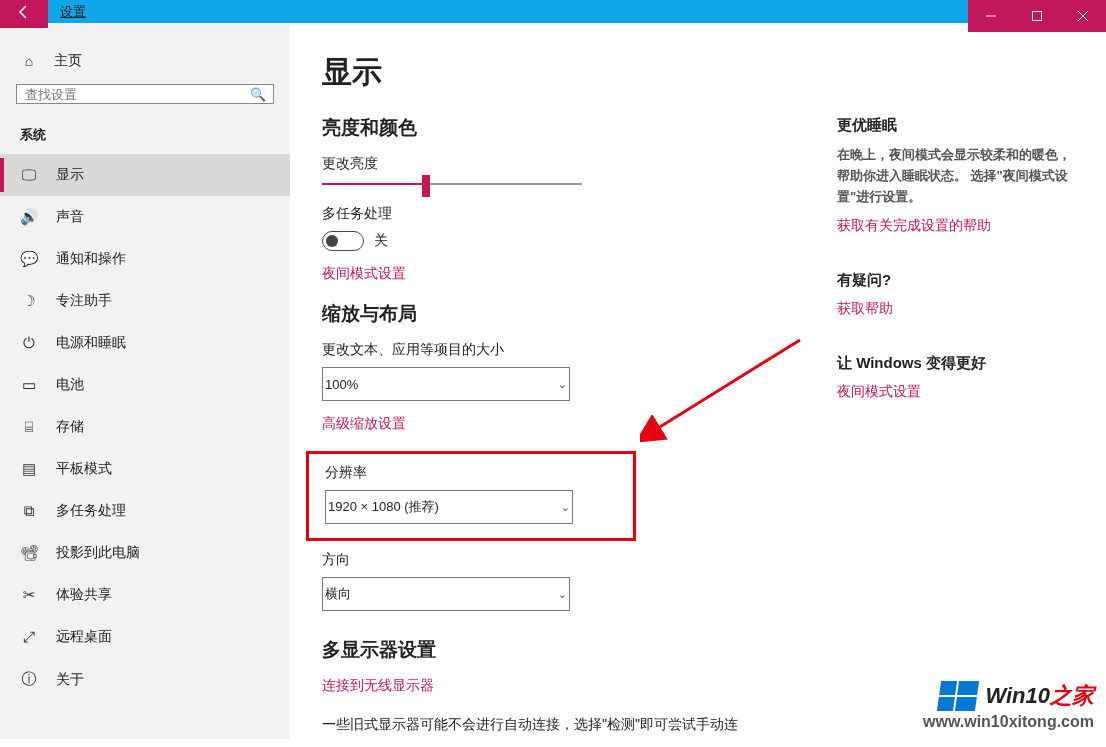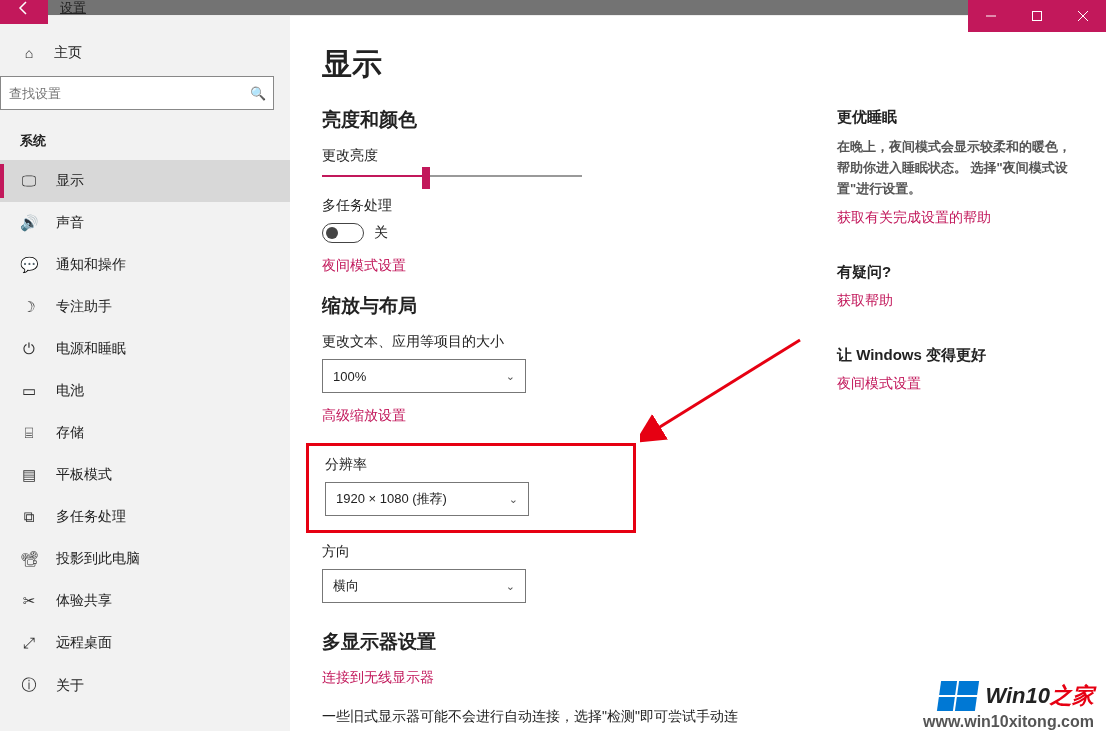--- a/index.html
+++ b/index.html
@@ -1,32 +1,32 @@
 <!DOCTYPE html>
 <html><head>
 <meta charset="utf-8">
 <style>
 * { box-sizing: border-box; margin: 0; padding: 0; }
 body { font-family: "Microsoft YaHei", "Segoe UI", sans-serif; font-size: 14px; color: #222; width: 1106px; height: 747px; overflow: hidden; background: #fff; position: relative; }
 
 
-.titlebar { height: 16px; background: #737373; display: flex; align-items: center; border-bottom: 1px solid #eee; position: relative; text-decoration: underline; }
+.titlebar { height: 24px; background: #0ea5e9; display: flex; align-items: center; border-bottom: 1px solid #eee; position: relative; text-decoration: underline; }
 .titlebar .back { width: 48px; height: 32px; background: #c2185b; display: flex; align-items: center; justify-content: center; color: #fff; }
 .titlebar .title { padding-left: 12px; font-size: 13px; }
 .titlebar .win-controls { position: absolute; right: 0; top: 0; display: flex; }
 .titlebar .win-btn { width: 46px; height: 32px; background: #c2185b; color: #fff; display: flex; align-items: center; justify-content: center; font-size: 12px; }
 
 
 .page { display: flex; height: calc(100% - 32px); }
 
 
 .sidebar { width: 290px; background: #f2f2f2; padding-top: 20px; }
 .home-row { display: flex; align-items: center; gap: 16px; padding: 8px 20px 14px 20px; font-size: 14px; }
 .home-row .icon { width: 18px; text-align: center; }
-.searchbox { margin: 0 16px 18px 0; height: 34px; border: 1px solid #888; background: #fff; display: flex; align-items: center; position: relative; }
+.searchbox { margin: 0 16px 18px 16px; height: 20px; border: 1px solid #888; background: #fff; display: flex; align-items: center; position: relative; }
 .searchbox input { border: none; outline: none; flex: 1; padding: 0 8px; font-size: 13px; background: transparent; font-family: inherit; }
 .searchbox .search-icon { width: 30px; text-align: center; color: #666; font-size: 13px; }
 .group-label { padding: 4px 20px 10px 20px; font-size: 13px; font-weight: 600; }
 .nav { list-style: none; }
 .nav li { display: flex; align-items: center; gap: 18px; padding: 12px 20px; font-size: 14px; cursor: default; }
 .nav li.selected { background: #d8d8d8; position: relative; }
 .nav li.selected::before { content: ""; position: absolute; left: 0; top: 10%; height: 80%; width: 4px; background: #c2185b; }
 .nav .icon { width: 18px; text-align: center; font-size: 15px; color: #333; }
 
 
@@ -35,21 +35,21 @@
 h1 { font-size: 30px; font-weight: 600; margin-bottom: 22px; }
 h2 { font-size: 19px; font-weight: 600; margin-bottom: 14px; margin-top: 10px; }
 .label { font-size: 14px; margin-bottom: 8px; color: #222; }
 .slider { width: 260px; height: 2px; background: #c2185b; position: relative; margin: 10px 0 20px 0; }
 .slider .track-right { position: absolute; left: 40%; right: 0; height: 2px; background: #999; }
 .slider .thumb { position: absolute; left: 40%; top: -8px; width: 8px; height: 22px; background: #c2185b; margin-left: -4px; }
 .toggle-row { display: flex; align-items: center; gap: 10px; margin-bottom: 14px; margin-top: 6px; }
 .toggle { width: 42px; height: 20px; border: 1px solid #444; border-radius: 10px; position: relative; }
 .toggle .knob { width: 12px; height: 12px; background: #444; border-radius: 50%; position: absolute; left: 3px; top: 3px; }
 .link { color: #c2185b; font-size: 14px; margin-bottom: 18px; display: block; }
-.dropdown { width: 204px; height: 34px; border: 1px solid #777; display: flex; align-items: center; justify-content: space-between; padding: 0 10px; margin-bottom: 14px; font-size: 13px; background: #fff; }
+.dropdown { width: 248px; height: 34px; border: 1px solid #777; display: flex; align-items: center; justify-content: space-between; padding: 0 2px; margin-bottom: 14px; font-size: 13px; background: #fff; }
 .chev { font-size: 11px; color: #555; }
 .para { font-size: 14px; line-height: 1.6; margin-bottom: 12px; max-width: 430px; }
 .highlight-box { border: 3px solid #e60012; padding: 10px 0 10px 0; margin-bottom: 10px; width: 330px; position: relative; left: -16px; padding-left: 16px; }
 
 
 .side { width: 260px; padding-top: 64px; }
 .side-block { margin-bottom: 36px; margin-left: 15px; }
 .side h3 { font-size: 15px; font-weight: 600; margin-bottom: 10px; }
 .side p { font-size: 13px; color: #555; line-height: 1.6; margin-bottom: 10px; font-weight: bold; }
 

